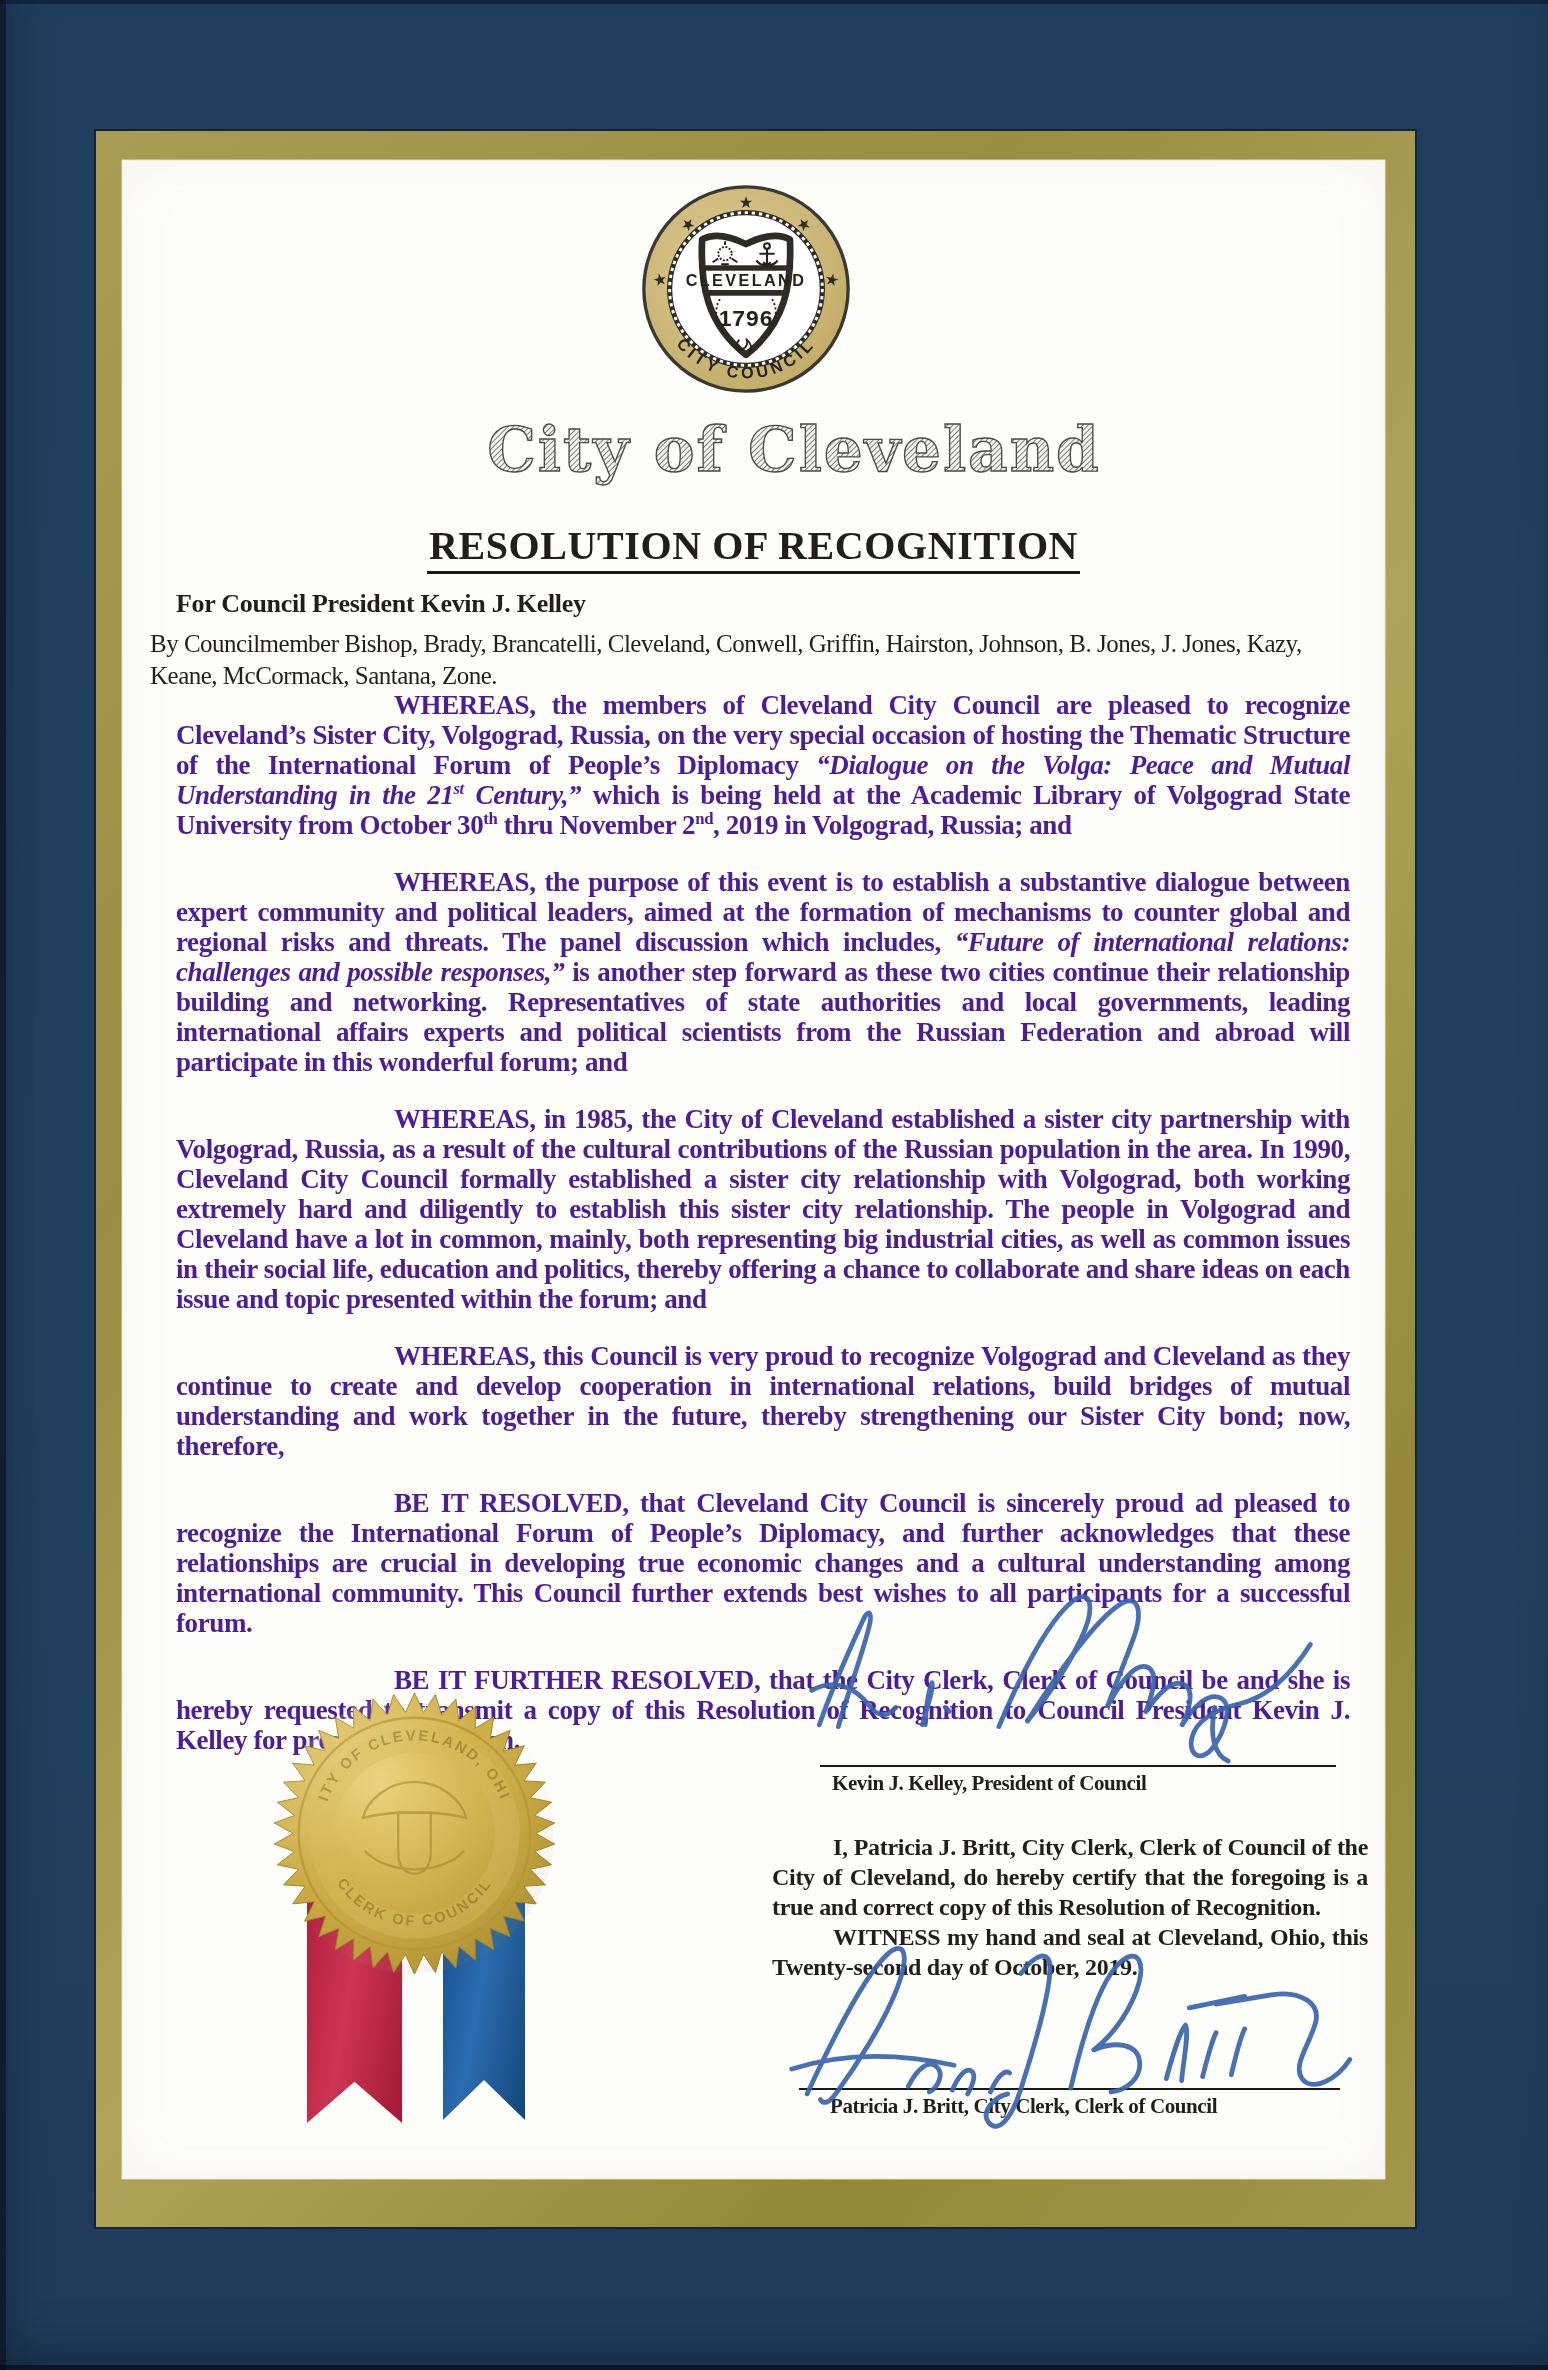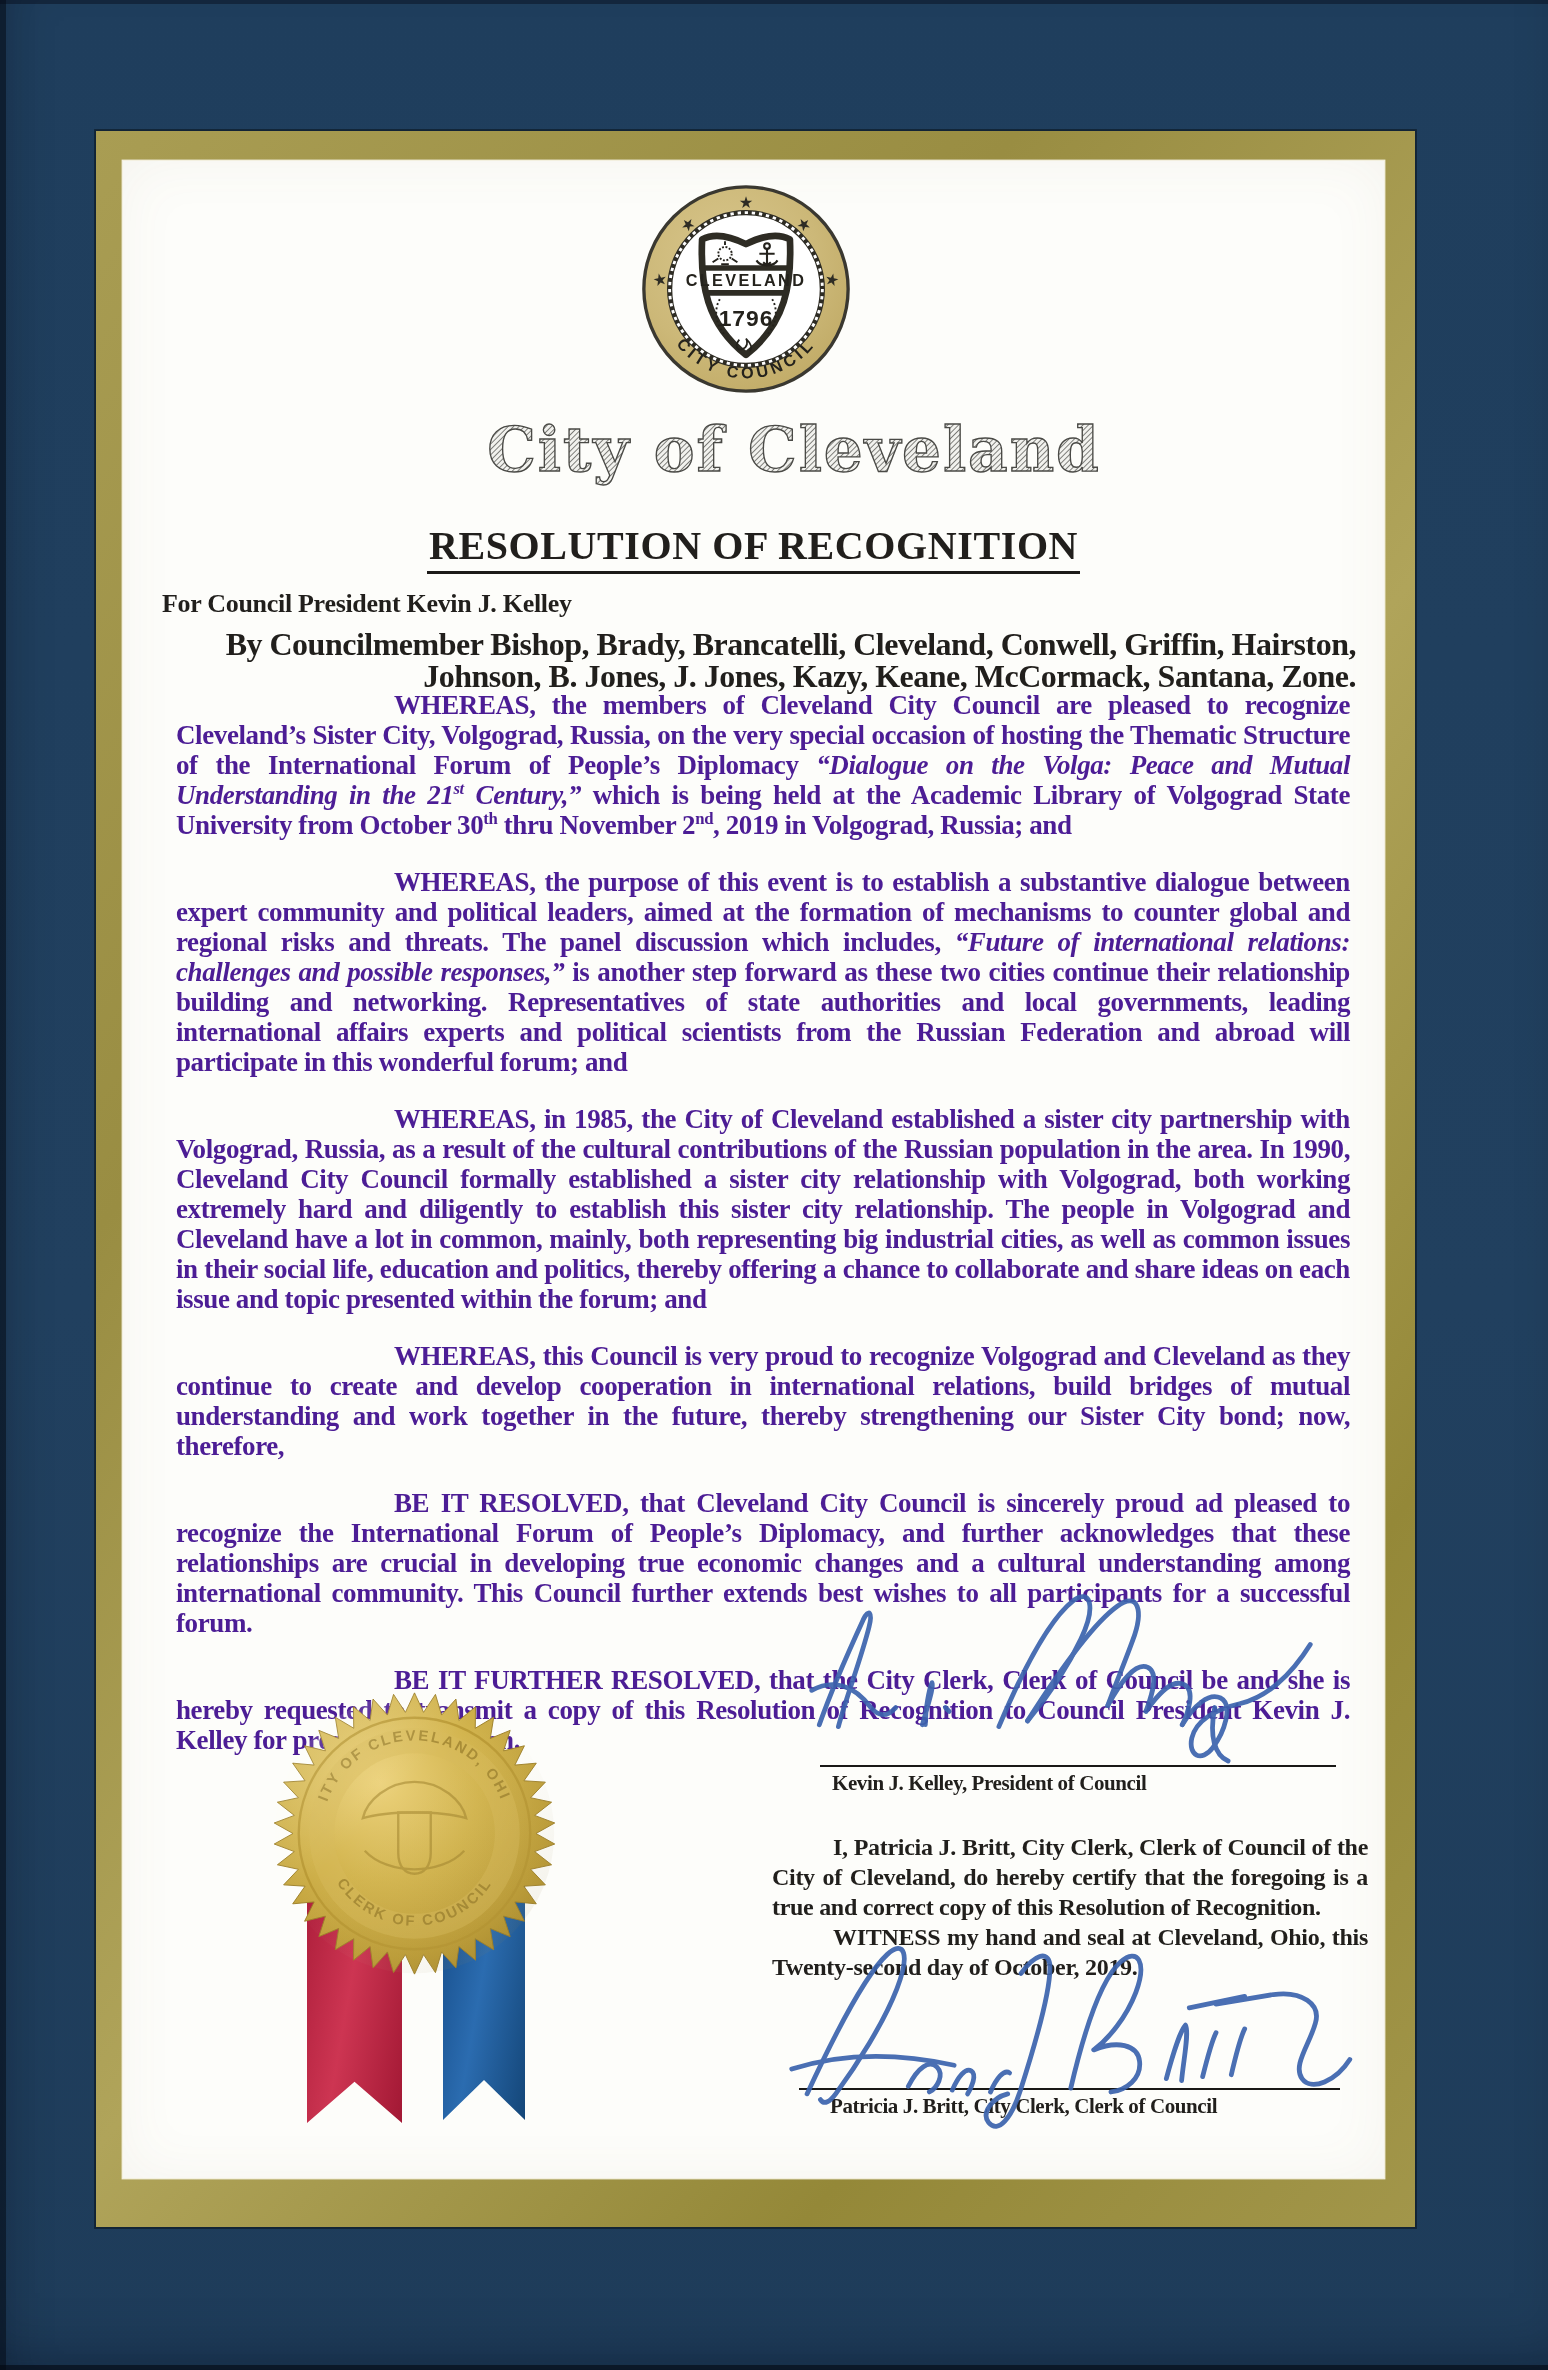--- a/index.html
+++ b/index.html
@@ -25,23 +25,23 @@
   .seal-year{font-family:"Liberation Sans",sans-serif;font-weight:bold;font-size:24px;letter-spacing:1px;fill:#24221c;}
 
   .script-wrap{position:absolute;left:0;top:241px;width:100%;text-align:center;margin-left:40px;}
   .script-svg{width:784px;height:96px;}
   .script-text{font-family:"DejaVu Serif",serif;font-weight:bold;font-size:64px;letter-spacing:2px;
     stroke:#4a4a46;stroke-width:1.4px;}
 
   .title-wrap{position:absolute;left:0;top:361px;width:100%;text-align:center;}
   .title-text{font-size:40px;font-weight:bold;letter-spacing:0.6px;border-bottom:3.3px solid #1c1a18;padding:0 1.9px 2.9px 1.9px;}
 
-  .for-line{position:absolute;left:39px;top:428px;font-size:26px;font-weight:bold;letter-spacing:-0.3px;}
-  .by-line{position:absolute;left:27px;top:467px;width:1206px;text-align:right;
-    font-size:32px;font-weight:bold;line-height:32px;letter-spacing:-0.5px;}
+  .for-line{position:absolute;left:53px;top:428px;font-size:26px;font-weight:bold;letter-spacing:-0.3px;}
+  .by-line{position:absolute;left:27px;top:467px;width:1206px;text-align:left;
+    font-size:25px;font-weight:normal;line-height:32px;letter-spacing:-0.5px;}
 
   .body-copy{position:absolute;left:53px;top:529px;width:1174px;}
   .body-copy p{margin:0 0 27px 0;font-size:27px;font-weight:bold;line-height:30px;
     text-align:justify;text-indent:218px;letter-spacing:-0.4px;color:#4c1d95;}
   .it{font-style:italic;}
   .body-copy sup, .cert sup{font-size:.62em;line-height:0;vertical-align:super;}
 
   .sig-svg{position:absolute;z-index:5;}
   .sig-kevin{left:660px;top:1403px;width:554px;height:203px;}
   .sig-patricia{left:642px;top:1755px;width:602px;height:222px;}

